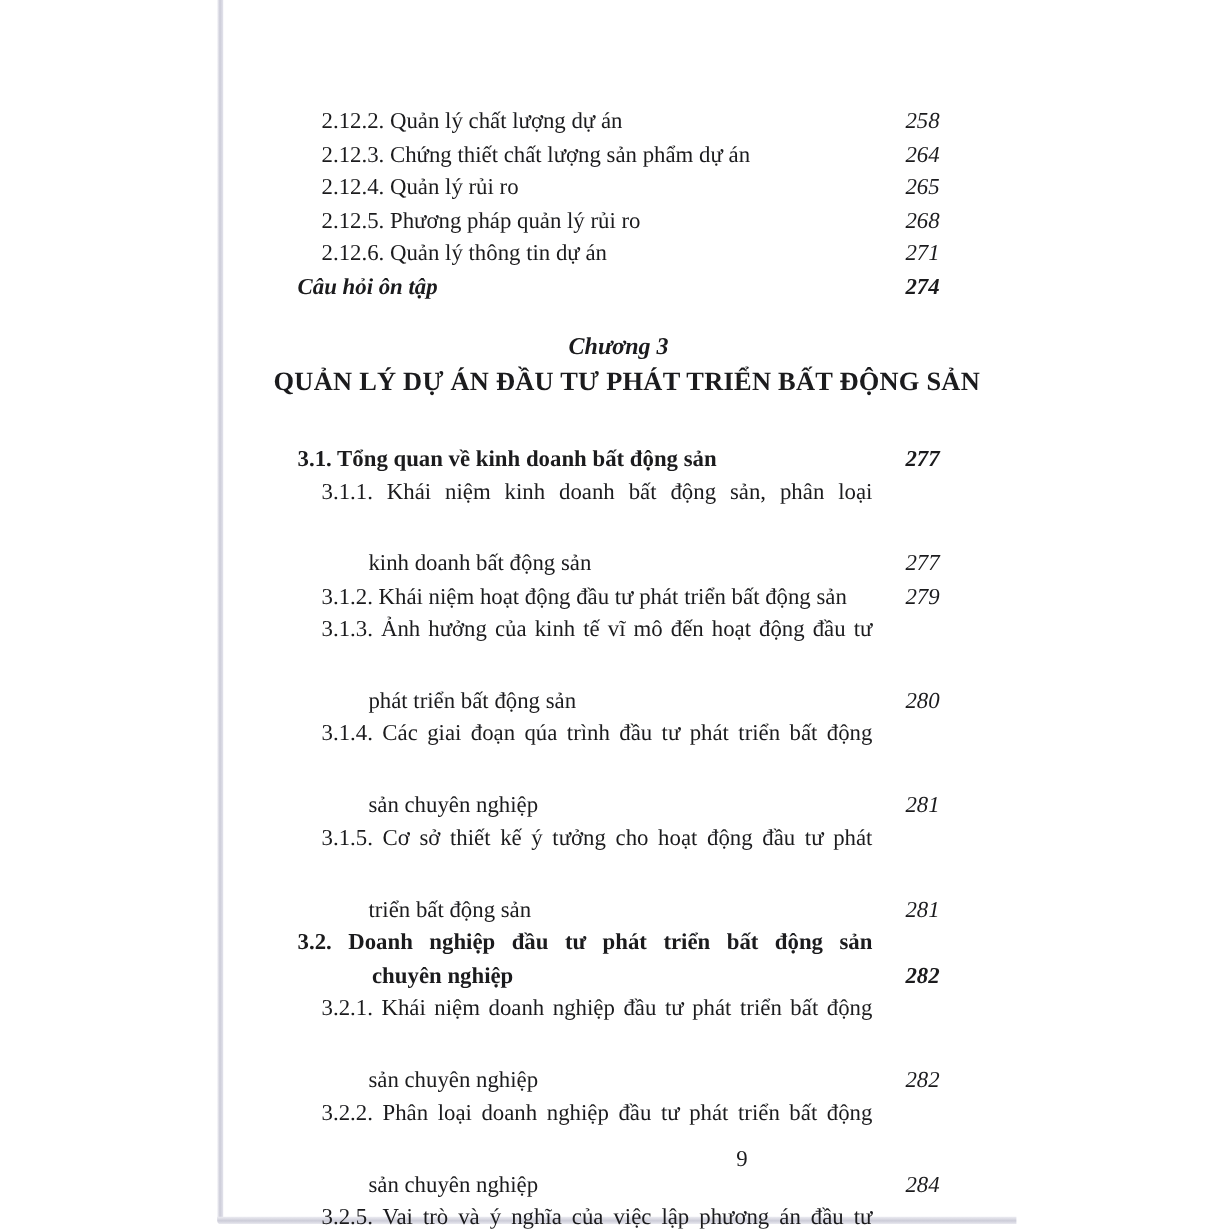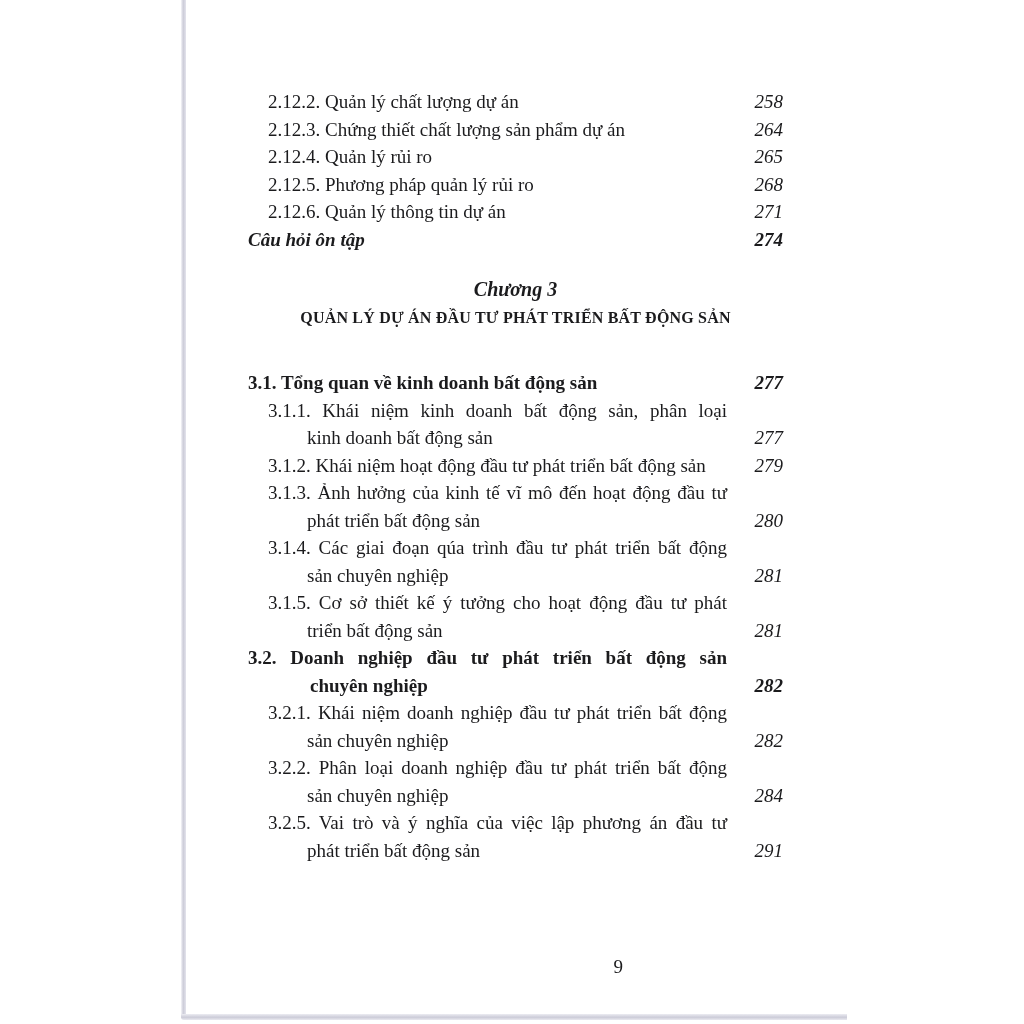--- a/index.html
+++ b/index.html
@@ -28,30 +28,30 @@
     font-size: 19px; line-height: 27.5px;
   }
 
   .entry { display: flex; align-items: flex-end; }
   .entry-text { flex: 1 1 auto; min-width: 0; }
   .pagenum { flex: 0 0 56px; width: 56px; text-align: right; font-style: italic; }
 
   .line.jfull { text-align: justify; text-align-last: justify; }
 
   .entry.sub { padding-left: 20px; }
-  .entry.sub .line.cont { padding-left: 39px; }
+  .entry.sub .line.cont { padding-left: 39px; margin-top: 32px; }
 
   .entry.section { font-weight: bold; }
   .entry.section .line.cont { padding-left: 62px; }
 
   .entry.review { font-weight: bold; font-style: italic; }
 
   .chapter { margin: 22px -20px 36px -20px; text-align: center; }
   .chapter-label { font-style: italic; font-weight: bold; font-size: 20px; line-height: 28px; }
-  .chapter-title { font-weight: bold; font-size: 16px; line-height: 30px; white-space: nowrap; letter-spacing: 0.2px; }
+  .chapter-title { font-weight: bold; font-size: 22px; line-height: 30px; white-space: nowrap; letter-spacing: 0.2px; }
 
   .folio { position: absolute; right: 241px; top: 953px; font-size: 19px; line-height: 27px; }
 </style>
 </head>
 <body>
 
 <div class="canvas">
   <div class="left-edge"></div>
   <div class="bottom-edge"></div>
 

